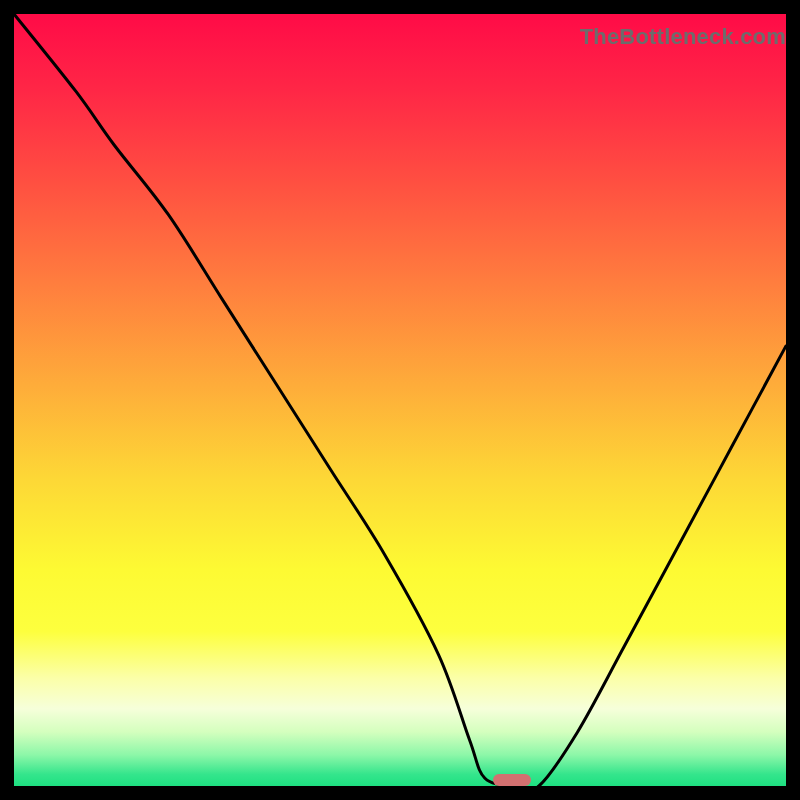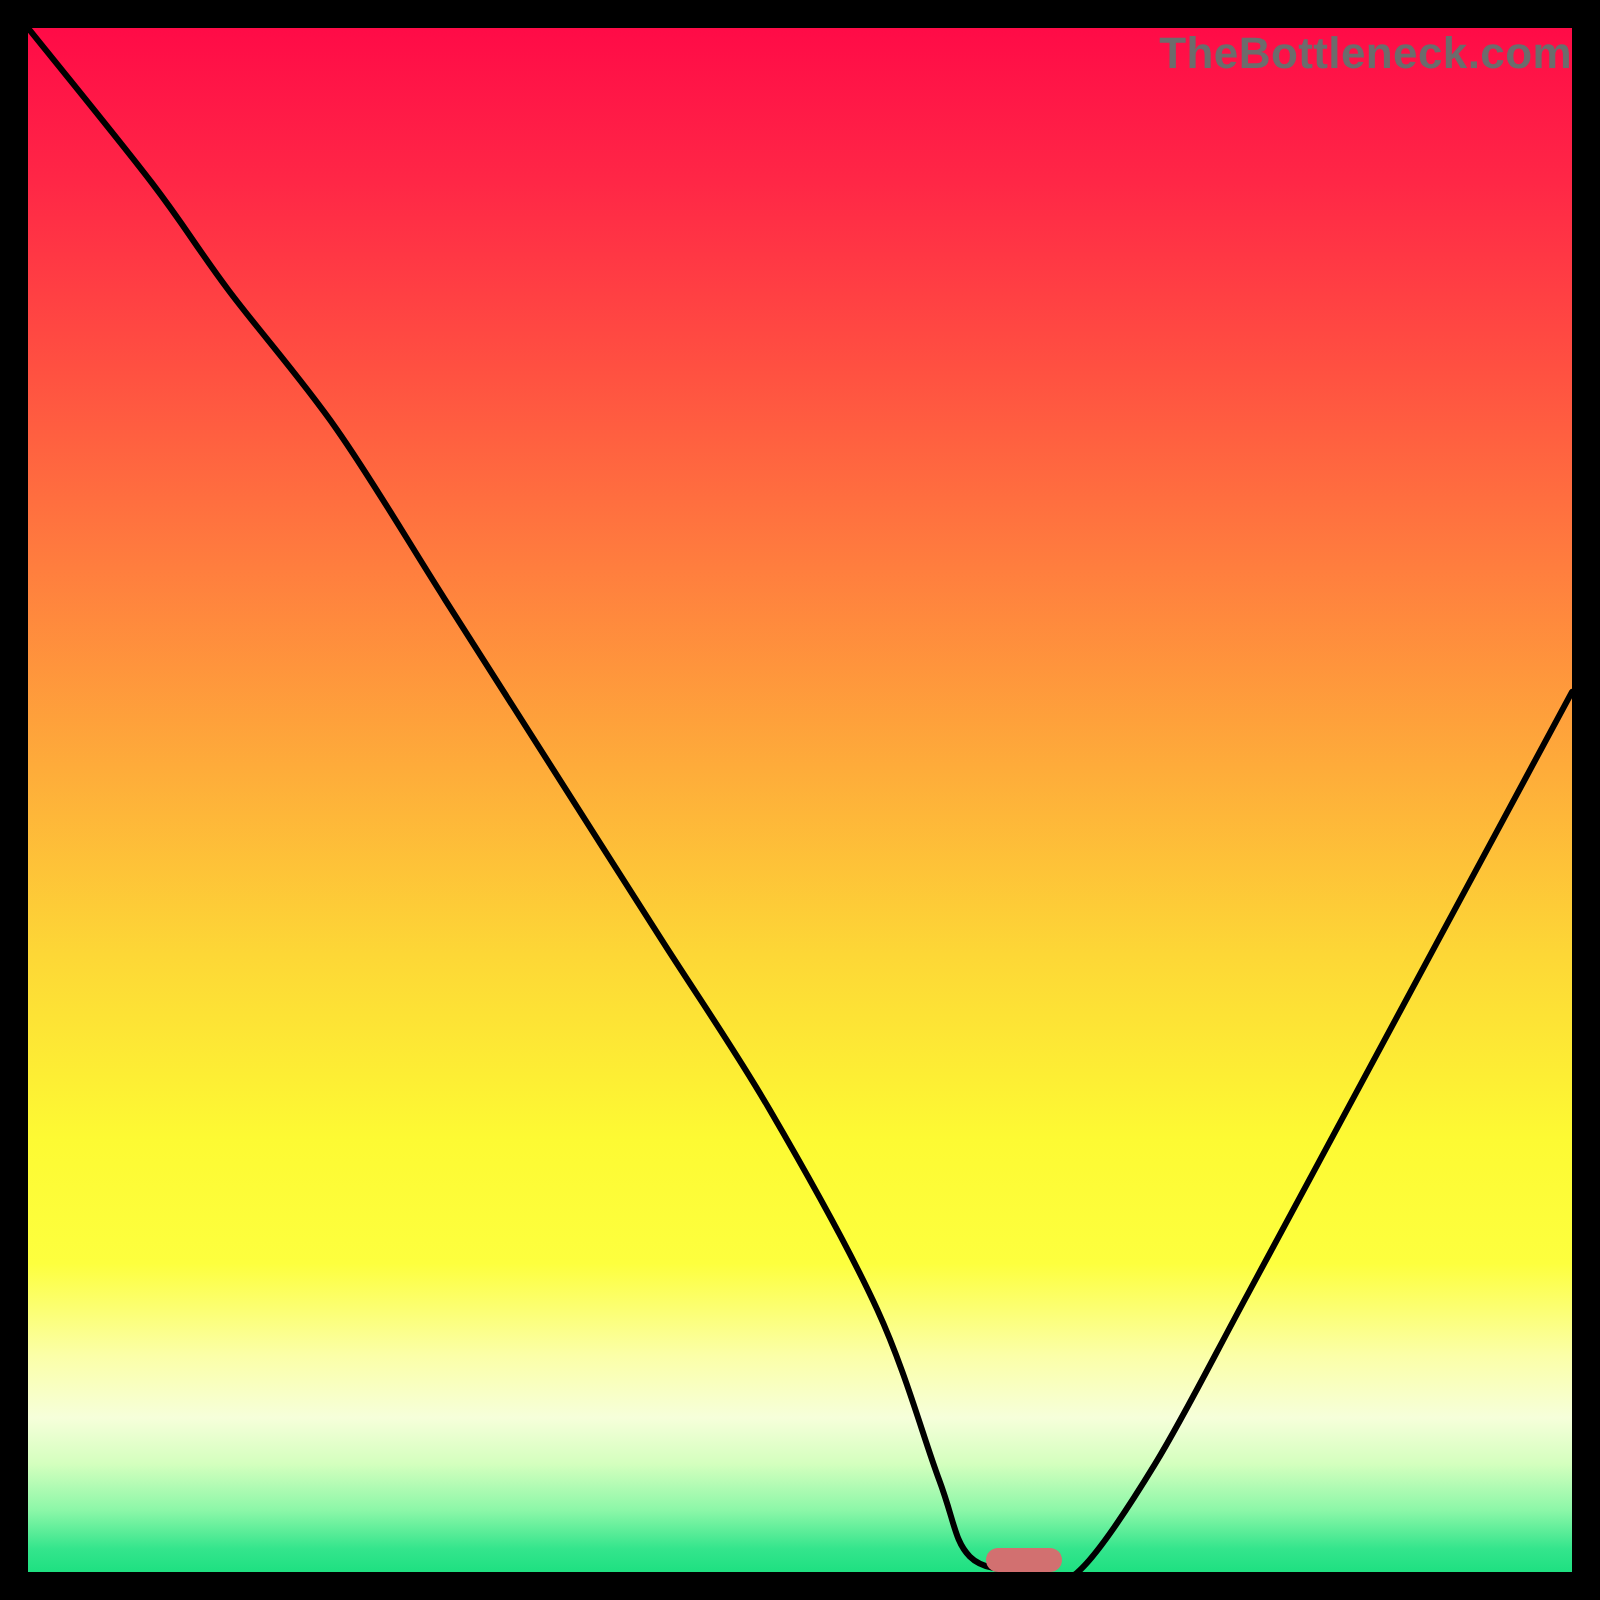--- a/index.html
+++ b/index.html
@@ -26,21 +26,21 @@
   }
   .gradient-bg {
     position: absolute;
     left: 0;
     top: 0;
     width: 100%;
     height: 100%;
   }
   .watermark {
     position: absolute;
-    top: 14px;
+    top: 24px;
     right: 14px;
     font-family: Arial, Helvetica, sans-serif;
     font-size: 22px;
     font-weight: bold;
     color: #6c6c6c;
     letter-spacing: 0.2px;
     z-index: 5;
   }
   svg.curve {
     position: absolute;

